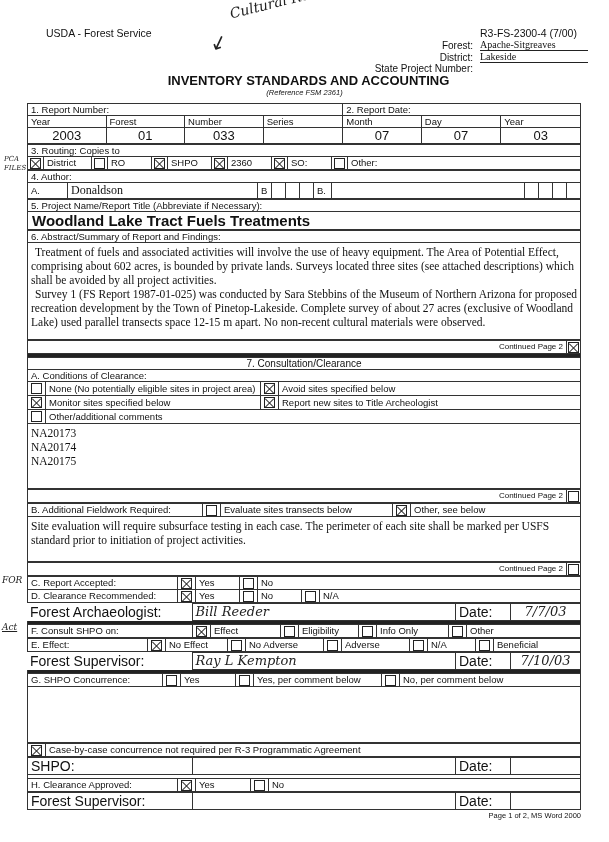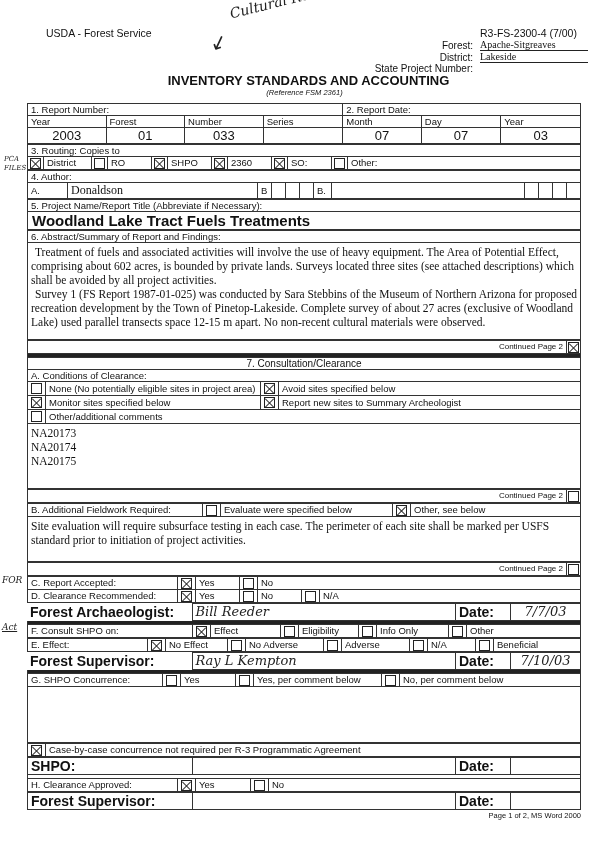--- a/index.html
+++ b/index.html
@@ -4,21 +4,21 @@
 <style>
   html, body { margin: 0; padding: 0; background: #ffffff; }
   body { width: 609px; height: 842px; position: relative; overflow: hidden; font-family: "Liberation Sans", sans-serif; color: #111; }
   .abs { position: absolute; }
   .hdr-sm { font-size: 10px; text-align: right; }
   .serif { font-family: "Liberation Serif", serif; }
   .hand { font-family: "DejaVu Serif", serif; font-style: italic; color: #222; }
   .form { position: absolute; left: 27px; top: 103px; width: 554px; }
   table { border-collapse: collapse; width: 100%; table-layout: fixed; }
   td { border: 1px solid #333; padding: 0 3px; font-size: 9.5px; height: 11px; vertical-align: middle; overflow: hidden; white-space: nowrap; }
-  .big { font-size: 14px; font-weight: bold; }
+  .big { font-size: 14px; font-weight: normal; }
   .val { font-size: 13px; text-align: center; }
   .cb { display: inline-block; width: 11px; height: 11px; border: 1px solid #222; position: relative; vertical-align: middle; box-sizing: border-box; }
   .cb.x::before, .cb.x::after { content: ""; position: absolute; left: 4px; top: -1px; width: 1px; height: 12px; background: #222; }
   .cb.x::before { transform: rotate(45deg); }
   .cb.x::after { transform: rotate(-45deg); }
   .cbcell { text-align: center; padding: 0; }
   .thickbar { height: 3px; background: #222; border-left: 1px solid #333; border-right: 1px solid #333; }
   .prose { font-family: "Liberation Serif", serif; font-size: 11.5px; line-height: 14px; white-space: normal; padding: 2px 3px; vertical-align: top; }
   .contd { font-size: 8px; text-align: right; }
   .nob { border: none; }
@@ -208,21 +208,21 @@
     <tr style="height:14px">
       <td class="cbcell"><span class="cb"></span></td>
       <td>None (No potentially eligible sites in project area)</td>
       <td class="cbcell"><span class="cb x"></span></td>
       <td>Avoid sites specified below</td>
     </tr>
     <tr style="height:14px">
       <td class="cbcell"><span class="cb x"></span></td>
       <td>Monitor sites specified below</td>
       <td class="cbcell"><span class="cb x"></span></td>
-      <td>Report new sites to Summary Archeologist</td>
+      <td>Report new sites to Title Archeologist</td>
     </tr>
     <tr style="height:14px">
       <td class="cbcell"><span class="cb"></span></td>
       <td colspan="3">Other/additional comments</td>
     </tr>
     <tr>
       <td colspan="4" class="prose" style="height:60px;margin-top:38px;">
         <div>NA20173</div>
         <div>NA20174</div>
         <div>NA20175</div>
@@ -248,21 +248,21 @@
         <col style="width:175px">
         <col style="width:18px">
         <col style="width:172px">
         <col style="width:18px">
         <col>
       </colgroup>
     <tbody>
         <tr style="height:13px">
       <td>B. Additional Fieldwork Required:</td>
       <td class="cbcell"><span class="cb"></span></td>
-      <td>Evaluate were specified below</td>
+      <td>Evaluate sites transects below</td>
       <td class="cbcell"><span class="cb x"></span></td>
       <td>Other, see below</td>
     </tr>
     <tr>
       <td colspan="5" class="prose" style="height:40px;">Site evaluation will require subsurface testing in each case. The perimeter of each site shall be marked per USFS standard prior to initiation of project activities.</td>
     </tr>
   </tbody>
     </table>
   <table>
     <colgroup>

